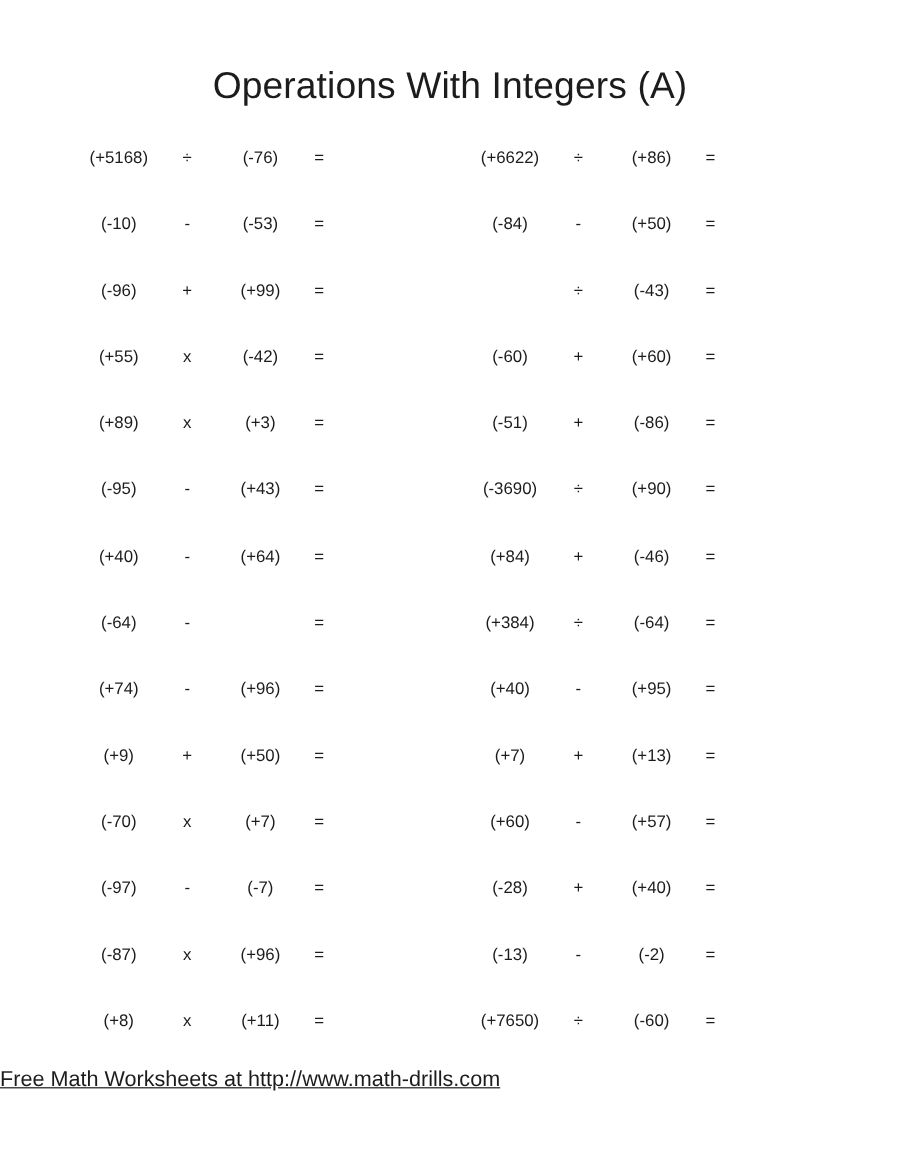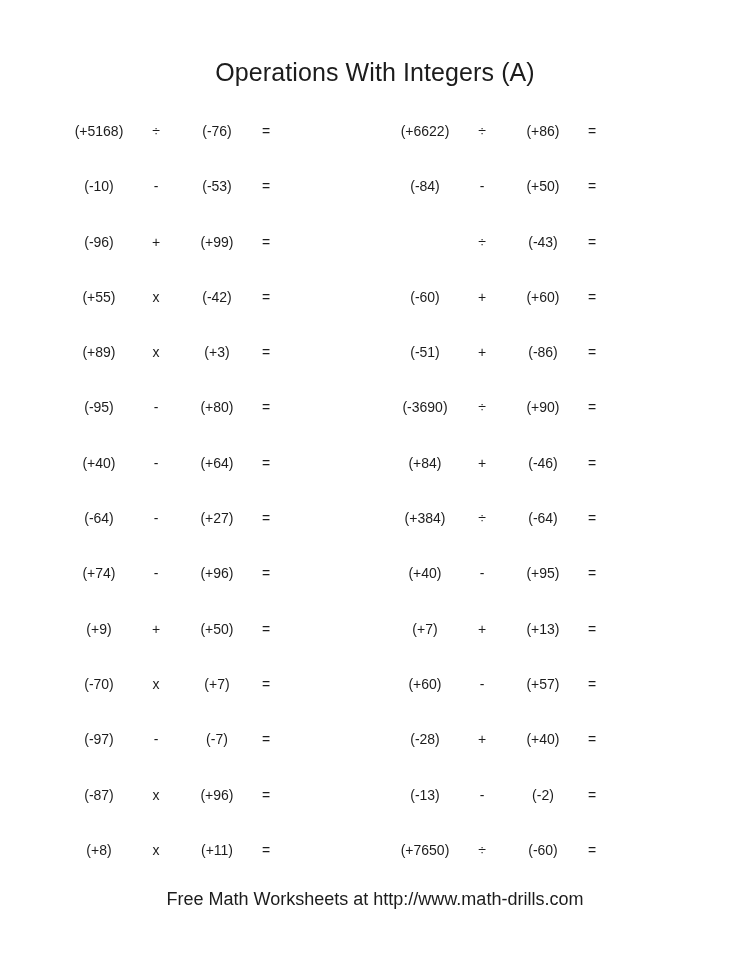--- a/index.html
+++ b/index.html
@@ -14,21 +14,21 @@
       overflow: hidden;
       font-family: "Liberation Sans", "DejaVu Sans", sans-serif;
       color: #1c1c1c;
     }
     .title {
       position: absolute;
       top: 52px;
       left: 0;
       width: 750px;
       text-align: center;
-      font-size: 25px;
+      font-size: 31px;
       font-weight: normal;
       letter-spacing: 0.1px;
       margin: 0;
       line-height: 40px;
     }
     .column {
       position: absolute;
       top: 112px;
       width: 280px;
     }
@@ -66,23 +66,24 @@
     }
     .col-right .operand-a { left: -4px; }
     .col-right .operator { left: 92px; }
     .col-right .operand-b { left: 128px; }
     .col-right .equals { left: 205px; }
     .footer {
       position: absolute;
       top: 886px;
       left: 0;
       width: 750px;
-      text-align: center;
+      text-align: left;
       font-size: 18px;
       line-height: 26px;
+      text-decoration: underline;
     }
   </style>
 </head>
 <body>
 
 <h1 class="title">Operations With Integers (A)</h1>
 
 <div class="column col-left">
     <div class="problem">
     <span class="operand-a">(+5168)</span>
@@ -110,33 +111,32 @@
   </div>
     <div class="problem">
     <span class="operand-a">(+89)</span>
     <span class="operator">x</span>
     <span class="operand-b">(+3)</span>
     <span class="equals">=</span>
   </div>
     <div class="problem">
     <span class="operand-a">(-95)</span>
     <span class="operator">-</span>
-    <span class="operand-b">(+80)</span>
+    <span class="operand-b">(+43)</span>
     <span class="equals">=</span>
   </div>
     <div class="problem">
     <span class="operand-a">(+40)</span>
     <span class="operator">-</span>
     <span class="operand-b">(+64)</span>
     <span class="equals">=</span>
   </div>
     <div class="problem">
     <span class="operand-a">(-64)</span>
     <span class="operator">-</span>
-    <span class="operand-b">(+27)</span>
     <span class="equals">=</span>
   </div>
     <div class="problem">
     <span class="operand-a">(+74)</span>
     <span class="operator">-</span>
     <span class="operand-b">(+96)</span>
     <span class="equals">=</span>
   </div>
     <div class="problem">
     <span class="operand-a">(+9)</span>

